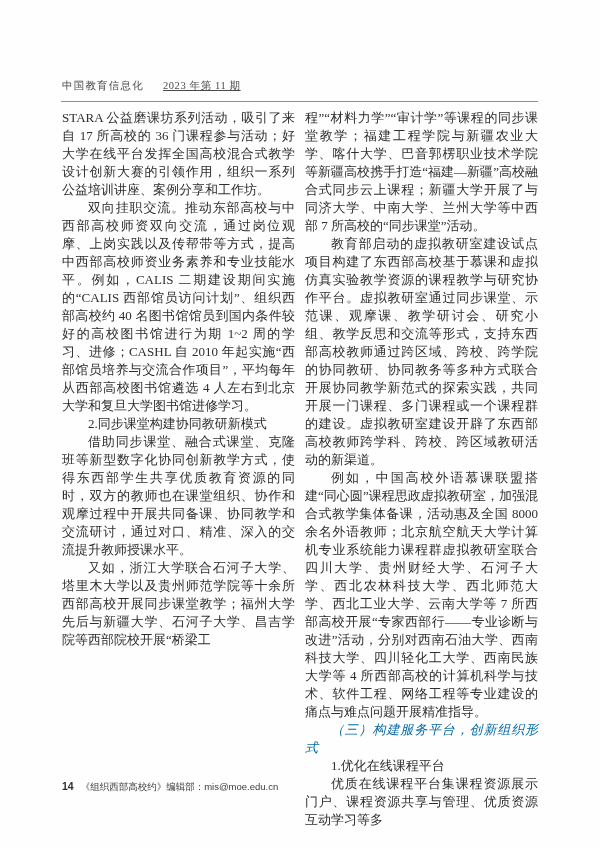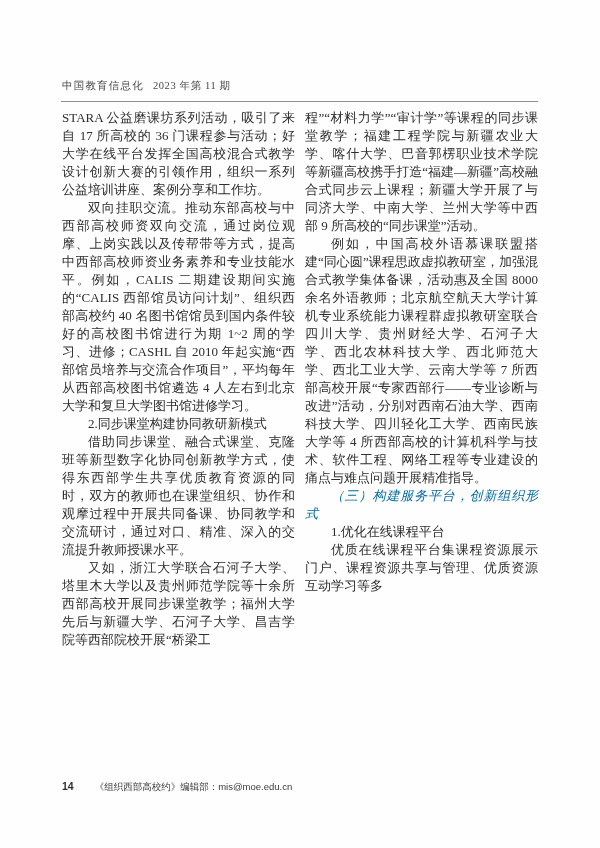--- a/index.html
+++ b/index.html
@@ -18,22 +18,23 @@
   .header {
     position: absolute;
     left: 62px;
     top: 79px;
     font-size: 10.5px;
     color: #4a4a4a;
     letter-spacing: 1.2px;
     white-space: nowrap;
   }
   .header .issue {
-    margin-left: 9px;
+    margin-left: 19px;
     letter-spacing: 0.6px;
+    text-decoration: underline;
   }
   .rule {
     position: absolute;
     left: 61px;
     top: 101px;
     width: 477px;
     height: 1px;
     background: #8f8f8f;
   }
   .body-area {
@@ -61,21 +62,21 @@
   .col p.kaiti {
     font-style: italic;
     color: #0369a1;
   }
   .footer {
     position: absolute;
     left: 62px;
     top: 780px;
     display: flex;
     align-items: baseline;
-    gap: 21px;
+    gap: 7px;
     font-family: "Liberation Sans", "DejaVu Sans", sans-serif;
     font-size: 9.5px;
     color: #3a3a3a;
     white-space: nowrap;
   }
   .footer .pagenum {
     font-weight: bold;
     font-size: 10.5px;
     color: #2f2f2f;
   }
@@ -93,21 +94,22 @@
 
   <div class="body-area">
     <div class="col">
       <p class="no-indent">STARA 公益磨课坊系列活动，吸引了来自 17 所高校的 36 门课程参与活动；好大学在线平台发挥全国高校混合式教学设计创新大赛的引领作用，组织一系列公益培训讲座、案例分享和工作坊。</p>
       <p>双向挂职交流。推动东部高校与中西部高校师资双向交流，通过岗位观摩、上岗实践以及传帮带等方式，提高中西部高校师资业务素养和专业技能水平。例如，CALIS 二期建设期间实施的“CALIS 西部馆员访问计划”、组织西部高校约 40 名图书馆馆员到国内条件较好的高校图书馆进行为期 1~2 周的学习、进修；CASHL 自 2010 年起实施“西部馆员培养与交流合作项目”，平均每年从西部高校图书馆遴选 4 人左右到北京大学和复旦大学图书馆进修学习。</p>
       <p>2.同步课堂构建协同教研新模式</p>
       <p>借助同步课堂、融合式课堂、克隆班等新型数字化协同创新教学方式，使得东西部学生共享优质教育资源的同时，双方的教师也在课堂组织、协作和观摩过程中开展共同备课、协同教学和交流研讨，通过对口、精准、深入的交流提升教师授课水平。</p>
       <p>又如，浙江大学联合石河子大学、塔里木大学以及贵州师范学院等十余所西部高校开展同步课堂教学；福州大学先后与新疆大学、石河子大学、昌吉学院等西部院校开展“桥梁工</p>
     </div>
     <div class="col">
-      <p class="no-indent">程”“材料力学”“审计学”等课程的同步课堂教学；福建工程学院与新疆农业大学、喀什大学、巴音郭楞职业技术学院等新疆高校携手打造“福建—新疆”高校融合式同步云上课程；新疆大学开展了与同济大学、中南大学、兰州大学等中西部 9 所高校的“同步课堂”活动。</p>
+      <p class="no-indent">程”“材料力学”“审计学”等课程的同步课堂教学；福建工程学院与新疆农业大学、喀什大学、巴音郭楞职业技术学院等新疆高校携手打造“福建—新疆”高校融合式同步云上课程；新疆大学开展了与同济大学、中南大学、兰州大学等中西部 7 所高校的“同步课堂”活动。</p>
+      <p>教育部启动的虚拟教研室建设试点项目构建了东西部高校基于慕课和虚拟仿真实验教学资源的课程教学与研究协作平台。虚拟教研室通过同步课堂、示范课、观摩课、教学研讨会、研究小组、教学反思和交流等形式，支持东西部高校教师通过跨区域、跨校、跨学院的协同教研、协同教务等多种方式联合开展协同教学新范式的探索实践，共同开展一门课程、多门课程或一个课程群的建设。虚拟教研室建设开辟了东西部高校教师跨学科、跨校、跨区域教研活动的新渠道。</p>
       <p>例如，中国高校外语慕课联盟搭建“同心圆”课程思政虚拟教研室，加强混合式教学集体备课，活动惠及全国 8000 余名外语教师；北京航空航天大学计算机专业系统能力课程群虚拟教研室联合四川大学、贵州财经大学、石河子大学、西北农林科技大学、西北师范大学、西北工业大学、云南大学等 7 所西部高校开展“专家西部行——专业诊断与改进”活动，分别对西南石油大学、西南科技大学、四川轻化工大学、西南民族大学等 4 所西部高校的计算机科学与技术、软件工程、网络工程等专业建设的痛点与难点问题开展精准指导。</p>
       <p class="kaiti">（三）构建服务平台，创新组织形式</p>
       <p>1.优化在线课程平台</p>
       <p>优质在线课程平台集课程资源展示门户、课程资源共享与管理、优质资源互动学习等多</p>
     </div>
   </div>
 
   <div class="footer">
     <span class="pagenum">14</span>
     <span class="footer-text">《组织西部高校约》编辑部：mis@moe.edu.cn</span>

